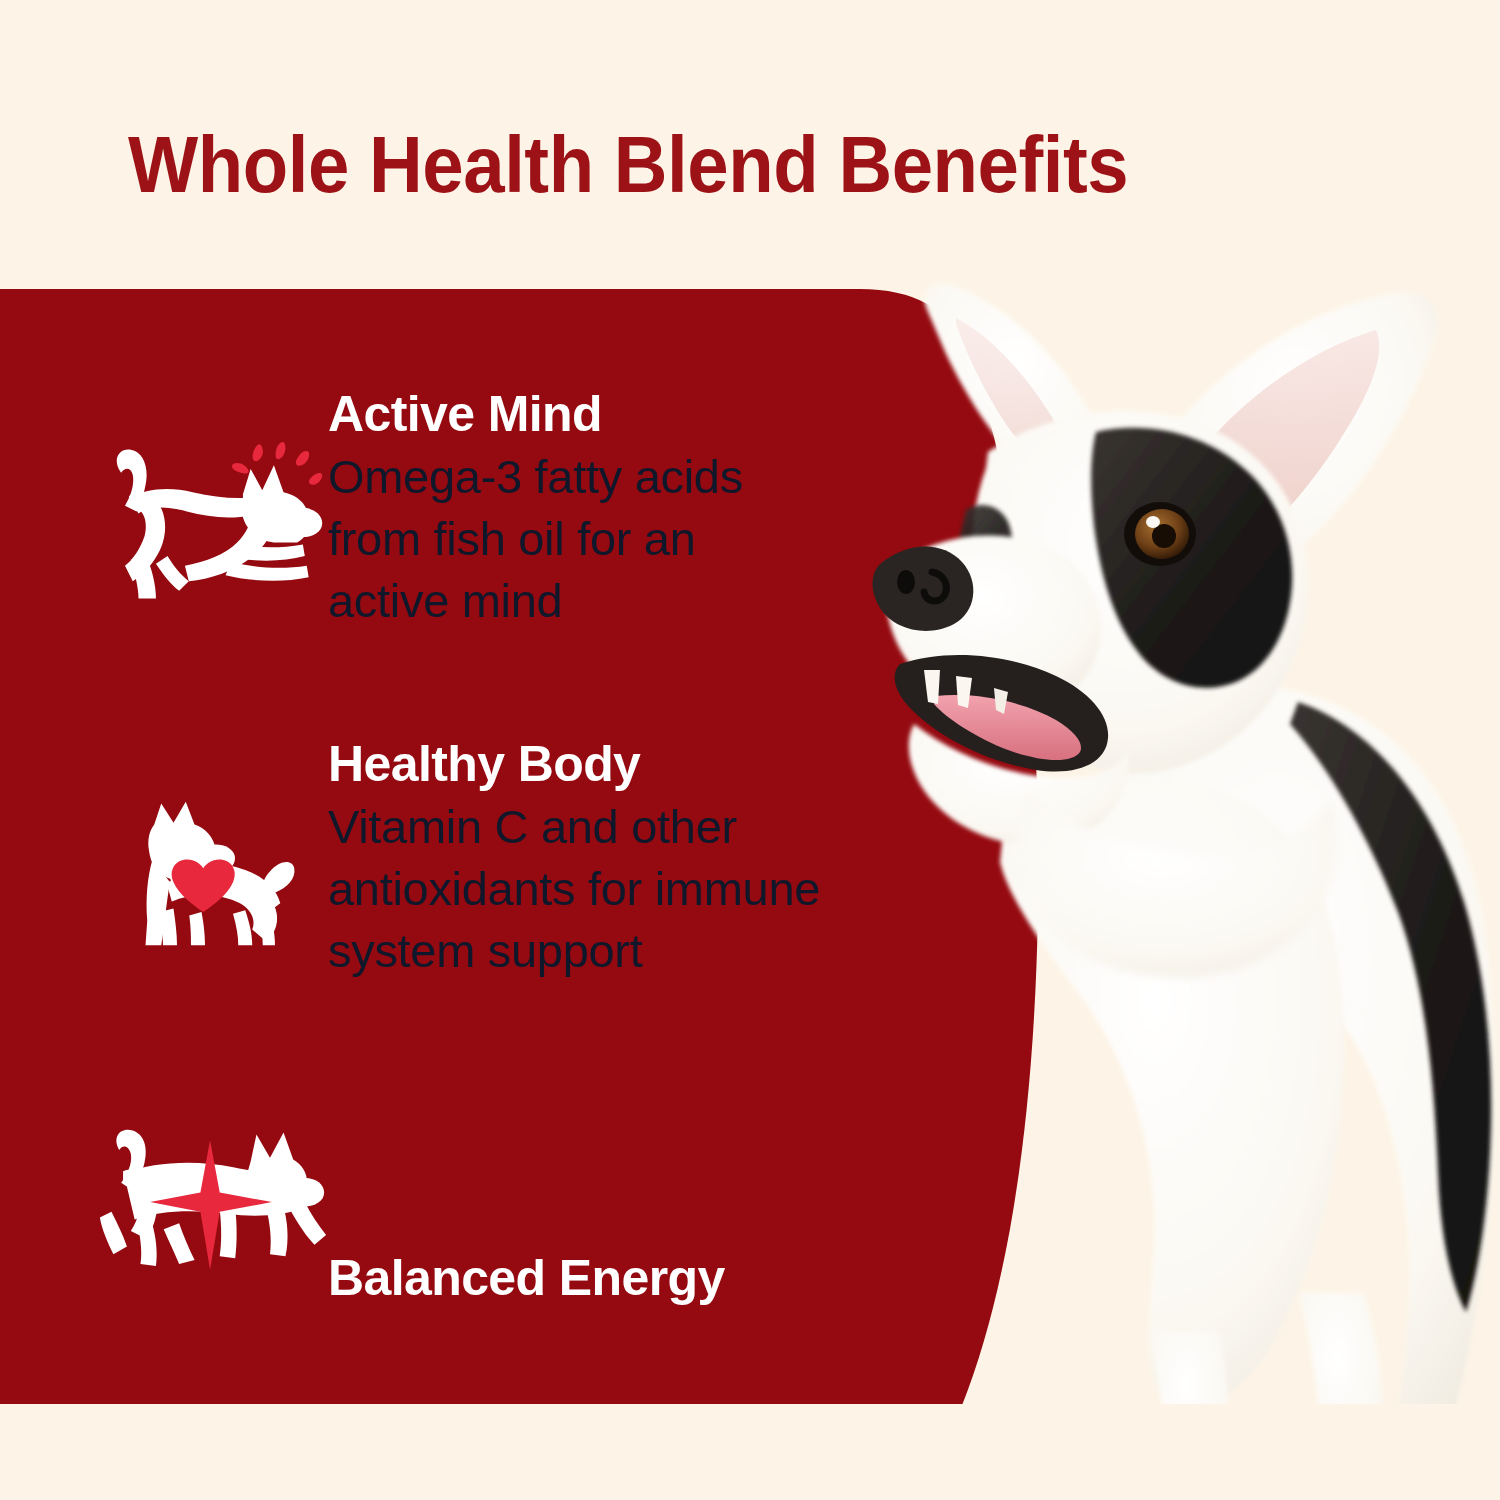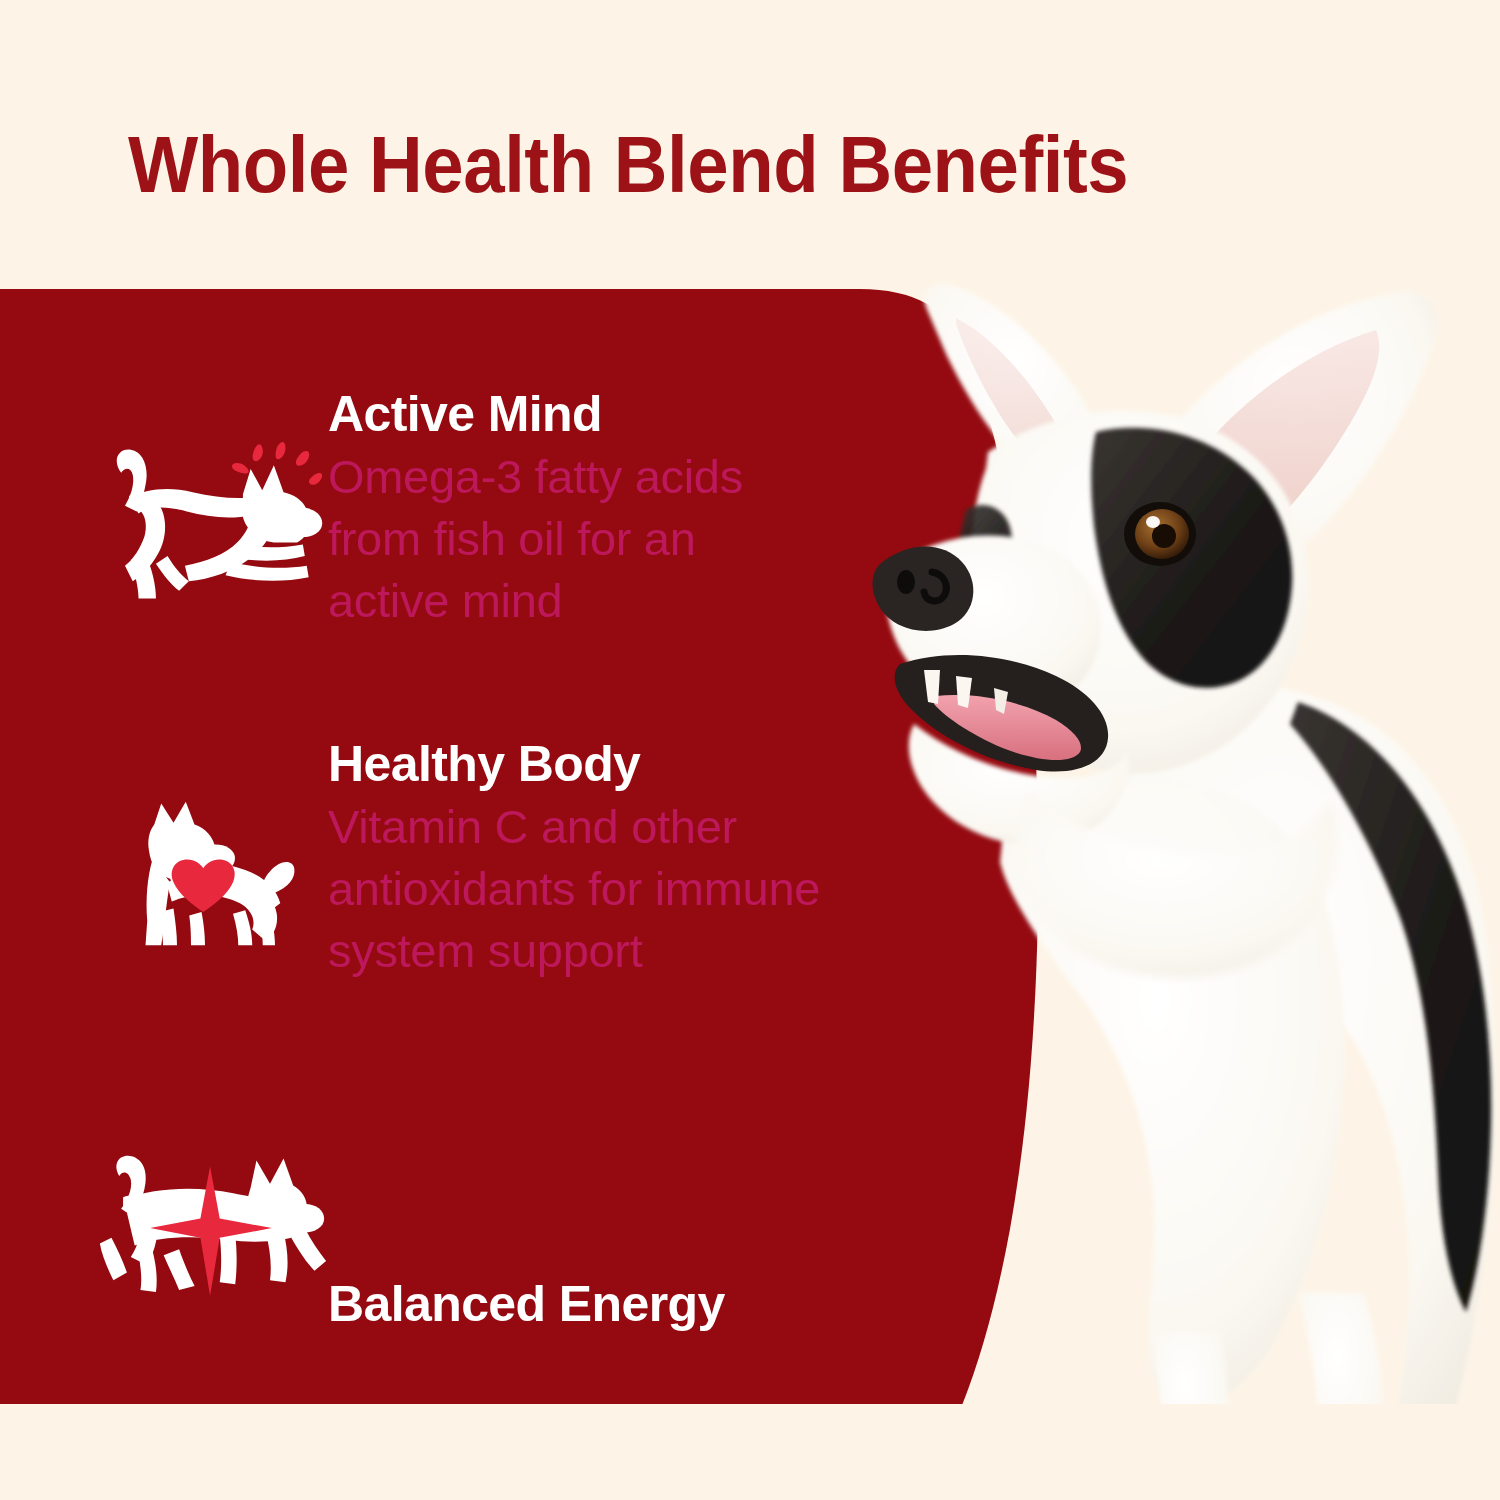--- a/index.html
+++ b/index.html
@@ -63,21 +63,21 @@
 
   
   .benefit {
     position: absolute;
     display: flex;
     align-items: flex-end;
     left: 96px;
   }
   .benefit-1 { top: 378px; }
   .benefit-2 { top: 728px; }
-  .benefit-3 { top: 1076px; margin-top: 26px; }
+  .benefit-3 { top: 1076px; }
 
   .benefit-icon {
     width: 232px;
     min-width: 232px;
     height: 210px;
     display: flex;
     align-items: center;
     justify-content: center;
   }
   .benefit-1 .benefit-icon { margin-top: 22px; }
@@ -90,21 +90,21 @@
   .benefit-heading {
     color: #ffffff;
     font-size: 50px;
     font-weight: 700;
     line-height: 60px;
     letter-spacing: -0.6px;
     margin: 0 0 2px 0;
     white-space: nowrap;
   }
   .benefit-desc {
-    color: #be185d;
+    color: #0f172a;
     font-size: 47px;
     font-weight: 400;
     line-height: 62px;
     letter-spacing: -0.3px;
     margin: 0;
     max-width: 640px;
   }
   .benefit-1 .benefit-desc { max-width: 470px; }
   .benefit-2 .benefit-desc { max-width: 625px; }
   .benefit-3 .benefit-desc { max-width: 480px; }

